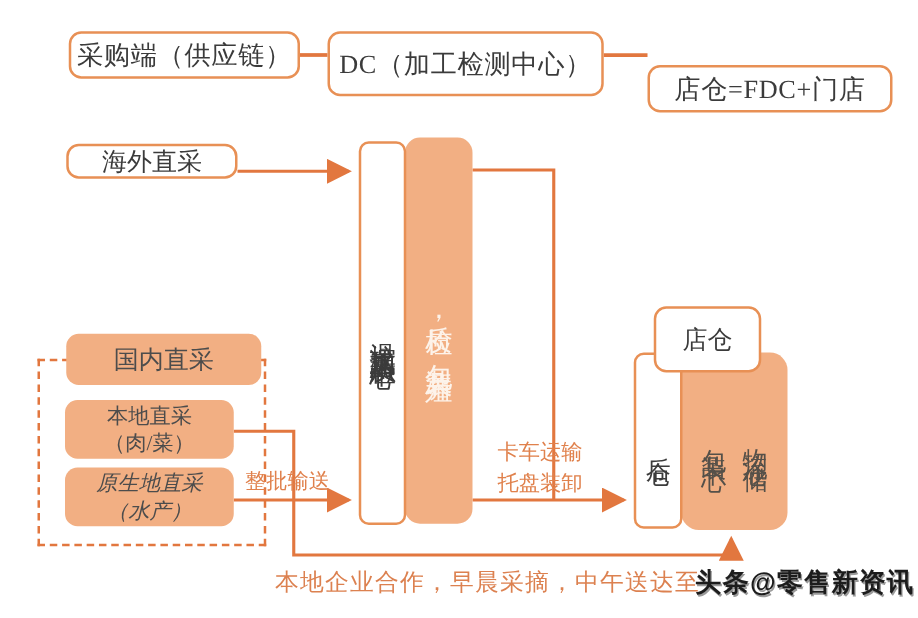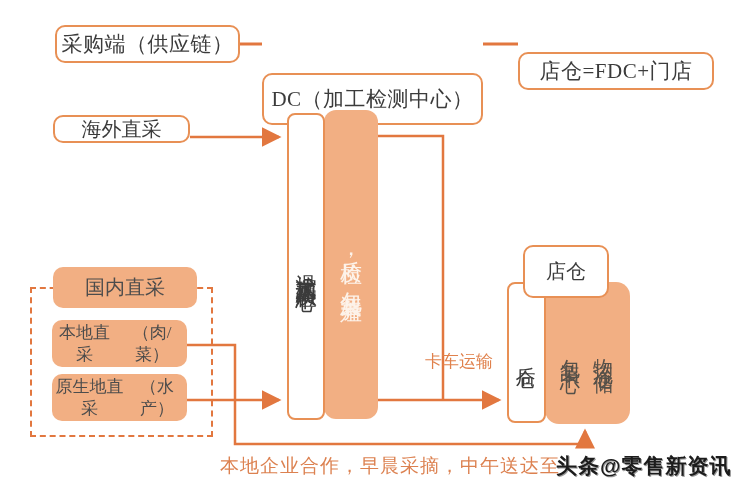--- a/index.html
+++ b/index.html
@@ -17,21 +17,21 @@
   .fbox{
     position:absolute;box-sizing:border-box;background:#F2AF83;
     border-radius:10px;display:flex;align-items:center;justify-content:center;
     color:#4c4c4c;text-align:center;
   }
   .toprow{font-size:21px;letter-spacing:0.5px;}
   .vtext{
     writing-mode:vertical-rl;text-orientation:upright;
     letter-spacing:3px;
   }
-  .twoline{line-height:1.25;font-size:17px;}
+  .twoline{flex-direction:column;line-height:1.25;font-size:17px;}
   .dashed{
     position:absolute;box-sizing:border-box;
     border:2px dashed #E2773F;background:transparent;
   }
   .lbl{
     position:absolute;color:#E0814C;font-size:17px;line-height:1.45;
     white-space:nowrap;
   }
   #svg-layer{position:absolute;left:0;top:0;width:734px;height:494px;pointer-events:none;}
   .note{position:absolute;color:#DC8150;font-size:19px;white-space:nowrap;letter-spacing:1px;text-align:center;}
@@ -63,61 +63,63 @@
     <path d="M187,345 H235 V444 H585 V431" stroke="#E2773F" stroke-width="2.5" fill="none" marker-end="url(#arr)"></path>
 
     <path d="M187,400 H279" stroke="#E2773F" stroke-width="2.5" fill="none" marker-end="url(#arr)"></path>
 
     <path d="M378,400 H499" stroke="#E2773F" stroke-width="2.5" fill="none" marker-end="url(#arr)"></path>
   </svg>
 
   <div class="box toprow" style="left:55px;top:25px;width:185px;height:38px;">
     <span>采购端（供应链）</span>
   </div>
-  <div class="box toprow" style="left:262px;top:25px;width:221px;height:52px;margin-top:48px;">
+  <div class="box toprow" style="left:262px;top:25px;width:221px;height:52px;">
     <span>DC（加工检测中心）</span>
   </div>
   <div class="box toprow" style="left:518px;top:25px;width:196px;height:38px;margin-top:27px;">
     <span>店仓=FDC+门店</span>
   </div>
 
   <div class="box" style="left:53px;top:115px;width:137px;height:28px;font-size:20px;">
     <span>海外直采</span>
   </div>
 
   <div class="fbox vtext" style="left:324px;top:110px;width:54px;height:309px;font-size:22px;color:#fdf3ea;border-radius:12px;">
     <span>质检，包装养殖</span>
   </div>
   <div class="box vtext" style="left:287px;top:113px;width:38px;height:307px;font-size:21px;border-radius:8px;letter-spacing:2px;">
     <span>温控式加工质检中心</span>
   </div>
 
   <div class="dashed" style="left:30px;top:287px;width:183px;height:150px;"></div>
-  <div class="fbox" style="left:53px;top:267px;width:144px;height:41px;font-size:20px;">
+  <div class="fbox" style="left:53px;top:267px;width:156px;height:41px;font-size:20px;">
     <span>国内直采</span>
   </div>
   <div class="fbox twoline" style="left:52px;top:320px;width:135px;height:47px;">
     <span>本地直采</span>
     <span>（肉/菜）</span>
   </div>
-  <div class="fbox twoline" style="left:52px;top:374px;width:135px;height:47px;">
+  <div class="fbox twoline" style="left:52px;top:374px;width:135px;height:47px;font-style:italic;">
     <span>原生地直采</span>
     <span>（水产）</span>
   </div>
 
   <div class="fbox" style="left:545px;top:282px;width:85px;height:142px;border-radius:14px;gap:6px;color:#555049;">
     <span class="vtext" style="font-size:20px;letter-spacing:5px;">包装中心</span>
     <span class="vtext" style="font-size:20px;letter-spacing:5px;">物流仓储</span>
   </div>
   <div class="box vtext" style="left:507px;top:282px;width:39px;height:141px;font-size:20px;border-radius:8px;">
     <span>后仓</span>
   </div>
   <div class="box" style="left:523px;top:245px;width:86px;height:53px;font-size:20px;">
     <span>店仓</span>
   </div>
 
-  <div class="lbl" style="left:398px;top:350px;text-align:center;margin-left:27px;">
+  <div class="lbl" style="left:196px;top:373px;">整批输送</div>
+  <div class="lbl" style="left:398px;top:350px;text-align:center;">
     <div>卡车运输</div>
+    <div>托盘装卸</div>
   </div>
   <div class="note" style="left:220px;top:453px;">本地企业合作，早晨采摘，中午送达至</div>
   <div class="wm" style="left:556px;top:452px;">头条@零售新资讯</div>
 
 </div>
 
 </body></html>

